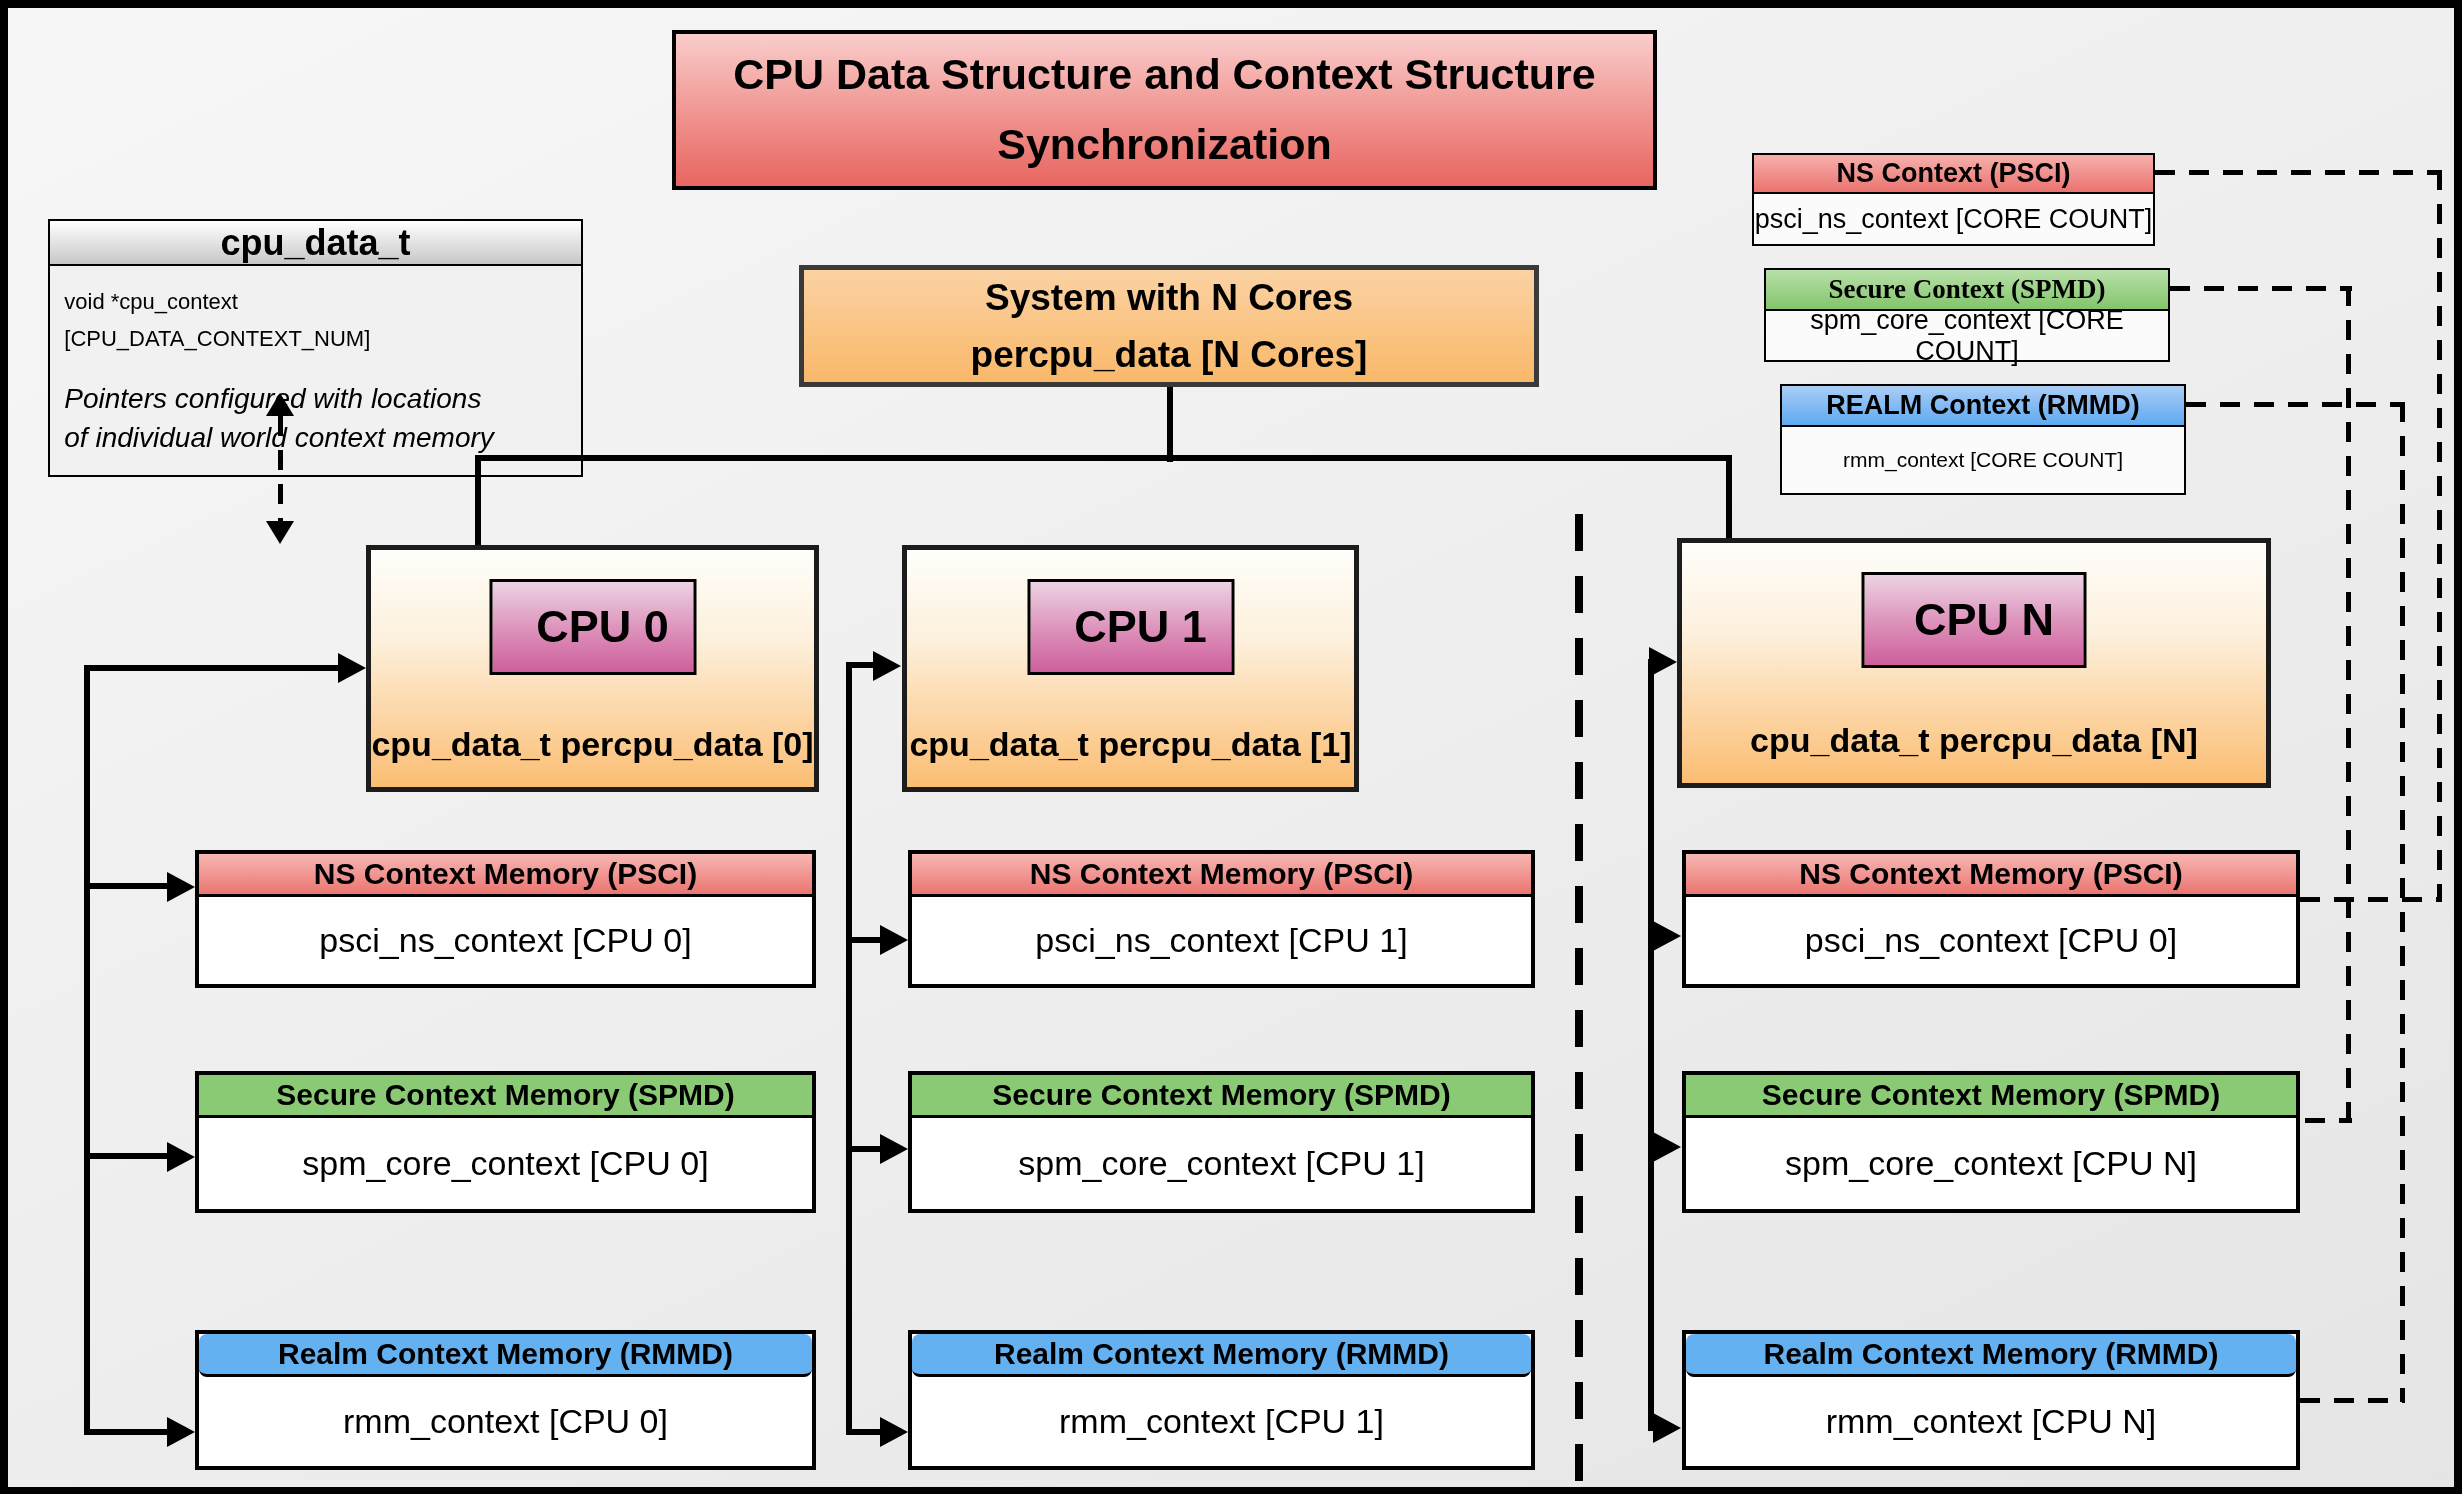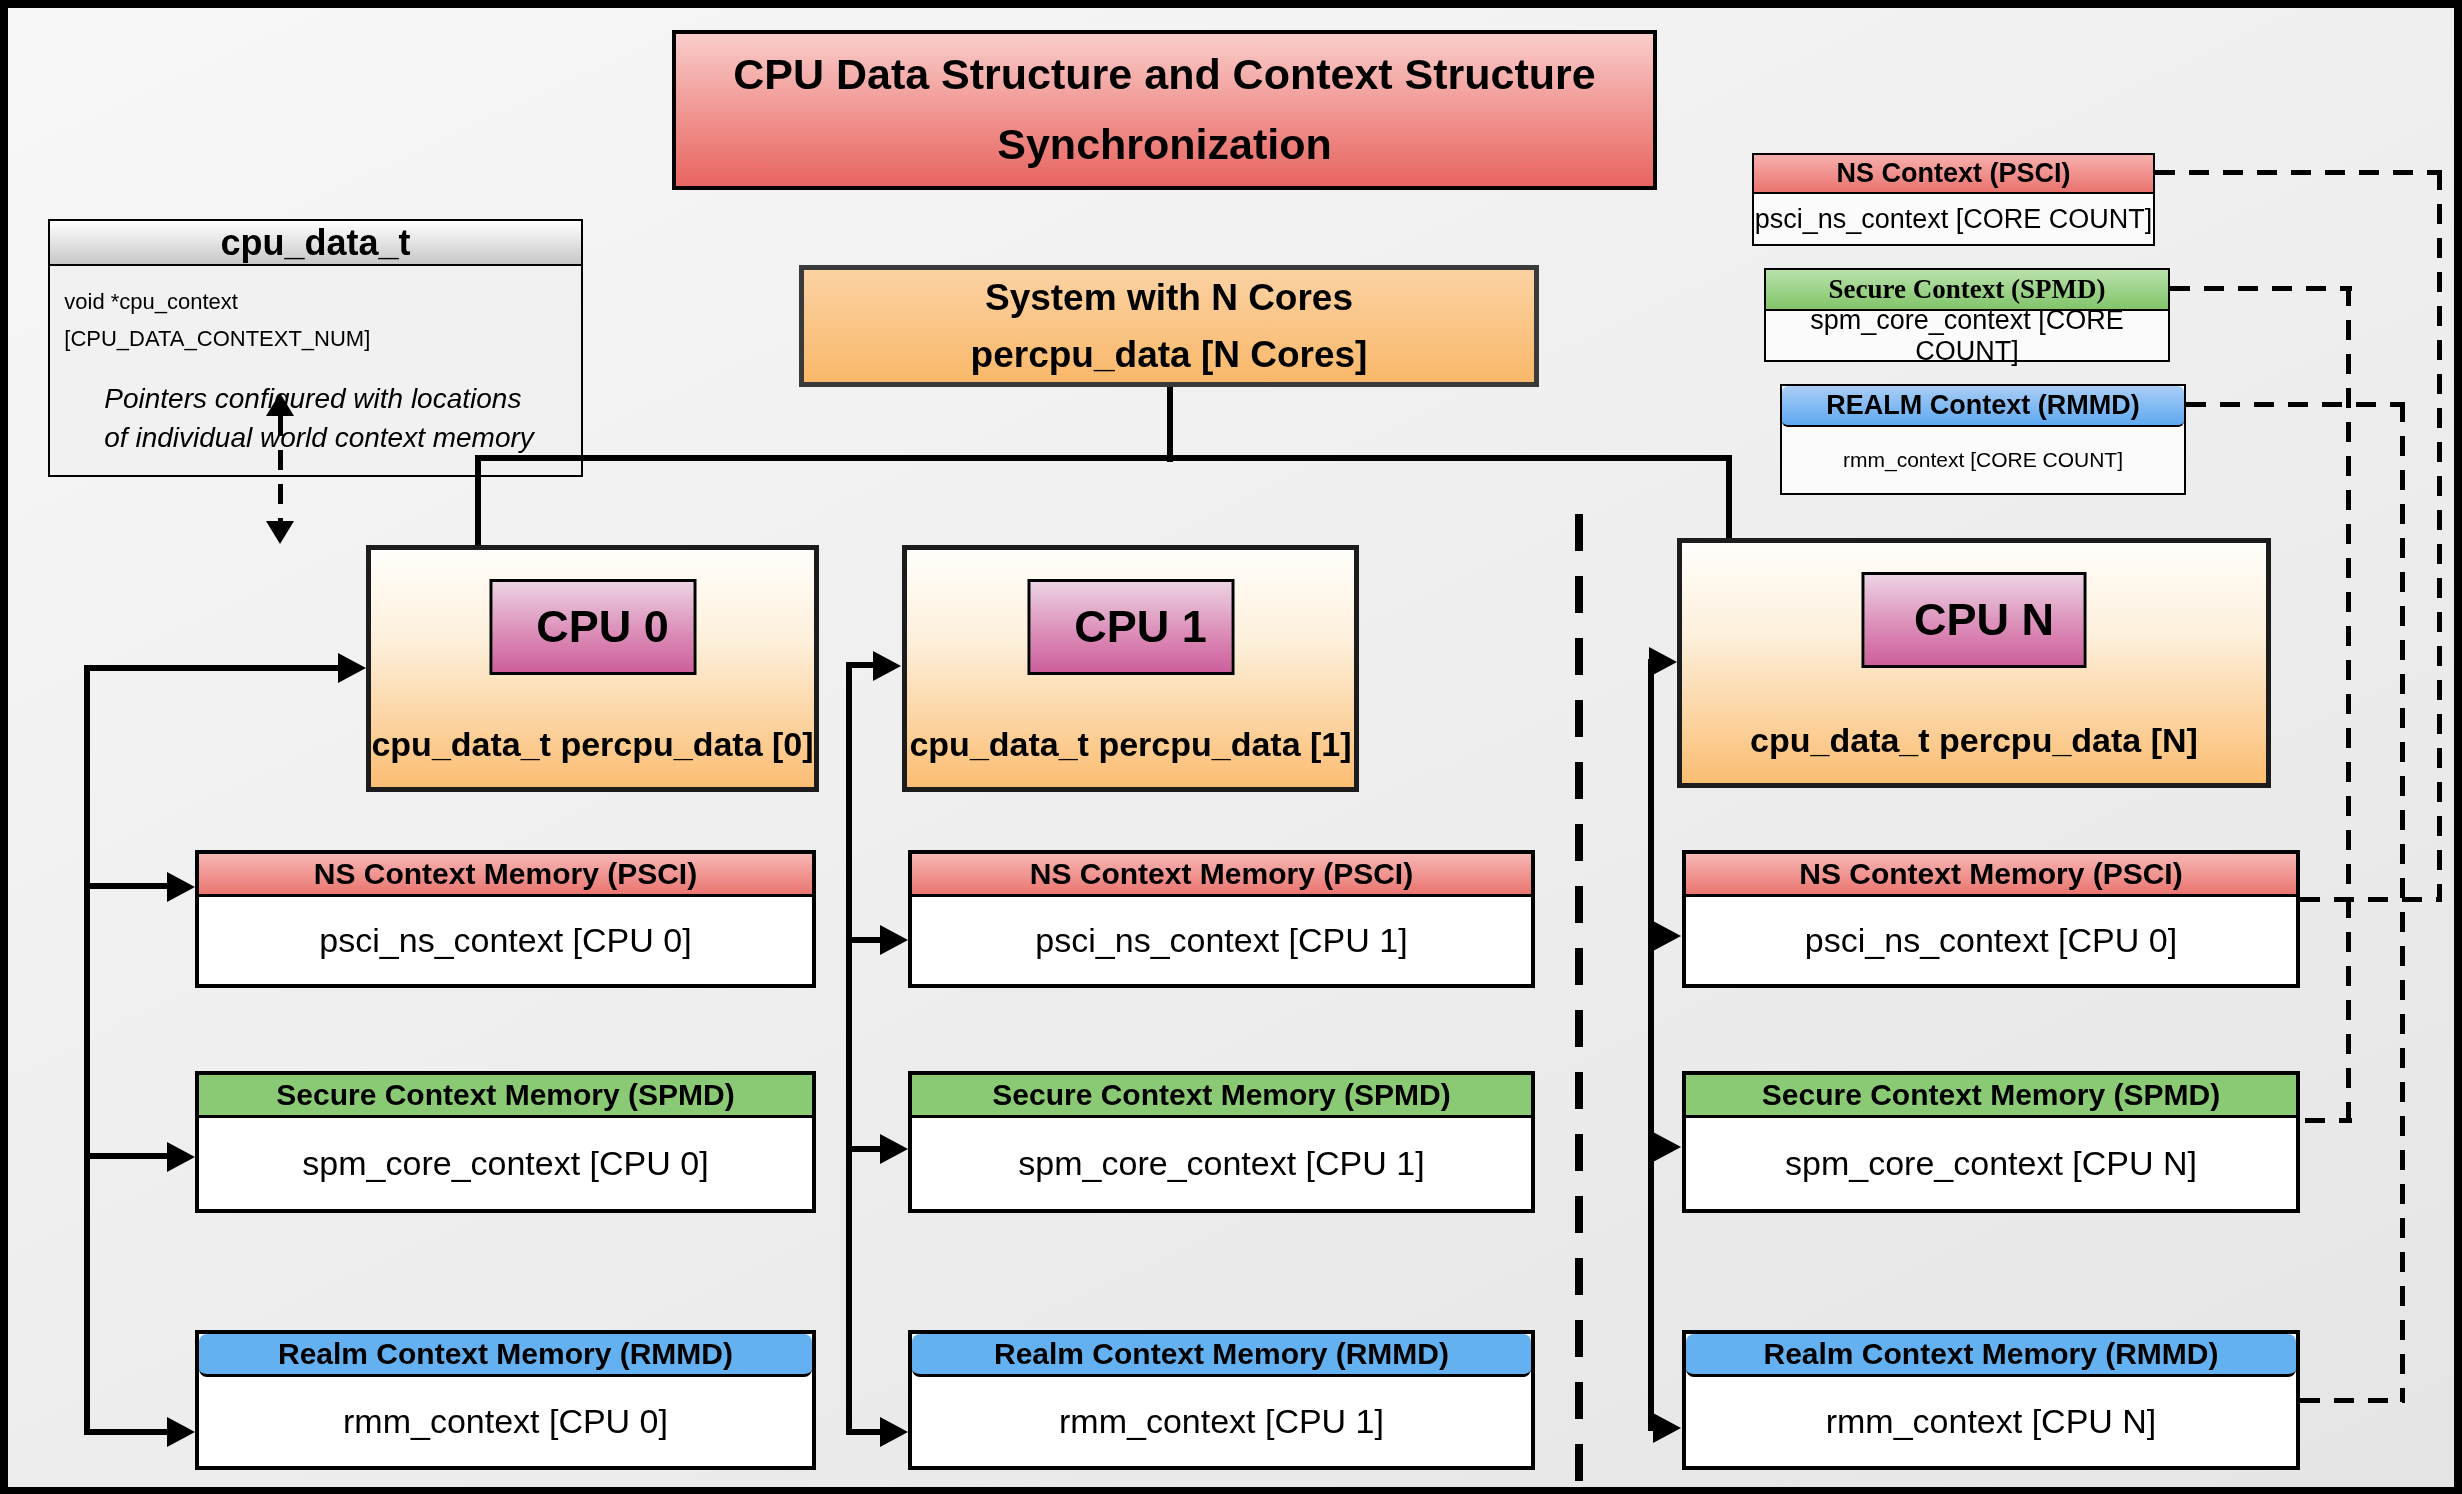--- a/index.html
+++ b/index.html
@@ -16,38 +16,38 @@
   .title-box{left:664px;top:22px;width:985px;height:160px;border-width:4.5px;
     background:linear-gradient(#f9cdcb 0%,#f0928e 55%,#e86560 100%);
     font-size:43px;font-weight:bold;line-height:1.62;flex-direction:column;}
 
   
   .struct-box{left:40px;top:211px;width:535px;height:258px;border-width:2.7px;background:#f1f1f1;}
   .struct-header{box-sizing:border-box;height:45px;border-bottom:2.7px solid #000;
     background:linear-gradient(#ffffff,#c7c7c7);font-size:36px;font-weight:bold;}
   .struct-body{padding:12.5px 14.3px;text-align:left;}
   .struct-field{font-size:22px;font-weight:normal;line-height:1.35;margin-top:8px;}
-  .struct-note{font-size:28px;font-style:italic;line-height:1.4;margin-top:25px;margin-left:40px;}
+  .struct-note{font-size:28px;font-style:italic;line-height:1.4;margin-top:25px;}
 
   
   .system-box{left:791px;top:257px;width:740px;height:122px;border:5.3px solid #3a3a3a;
     background:linear-gradient(#fbd2a3,#f9b869);
     font-size:37px;font-weight:bold;line-height:1.55;flex-direction:column;align-items:center;}
 
   
   .legend{border-width:2.7px;background:#fbfbfb;}
   .legend-psci{left:1744px;top:145px;width:403px;height:93px;}
   .legend-spmd{left:1756px;top:260px;width:406px;height:94px;}
   .legend-rmmd{left:1772px;top:376px;width:406px;height:111px;}
   .legend .hd{box-sizing:border-box;height:39px;border-bottom:2.7px solid #000;
     font-size:27px;font-weight:bold;}
   .legend-spmd .hd,.legend-rmmd .hd{height:41px;}
   .hd-psci{background:linear-gradient(#f6b0ad,#ea736e);}
   .hd-spmd{background:linear-gradient(#b8e0aa,#82c56a);font-family:Liberation Serif, serif;}
-  .hd-rmmd{background:linear-gradient(#aacdf5,#5ea9f1);border-radius:6px;}
+  .hd-rmmd{background:linear-gradient(#aacdf5,#5ea9f1);}
   .legend .bd{font-size:27px;height:calc(100% - 39px);}
   .legend-spmd .bd,.legend-rmmd .bd{height:calc(100% - 41px);}
   .legend-rmmd .bd{font-size:21px;text-align:right;}
 
   
   .cpu-box{border:5.3px solid #1c1c1c;
     background:linear-gradient(#fffefb 0%,#fdf0dc 38%,#fbbd72 100%);}
   .cpu0{left:358px;top:537px;width:453px;height:247px;}
   .cpu1{left:894px;top:537px;width:457px;height:247px;}
   .cpun{left:1669px;top:530px;width:594px;height:250px;}

